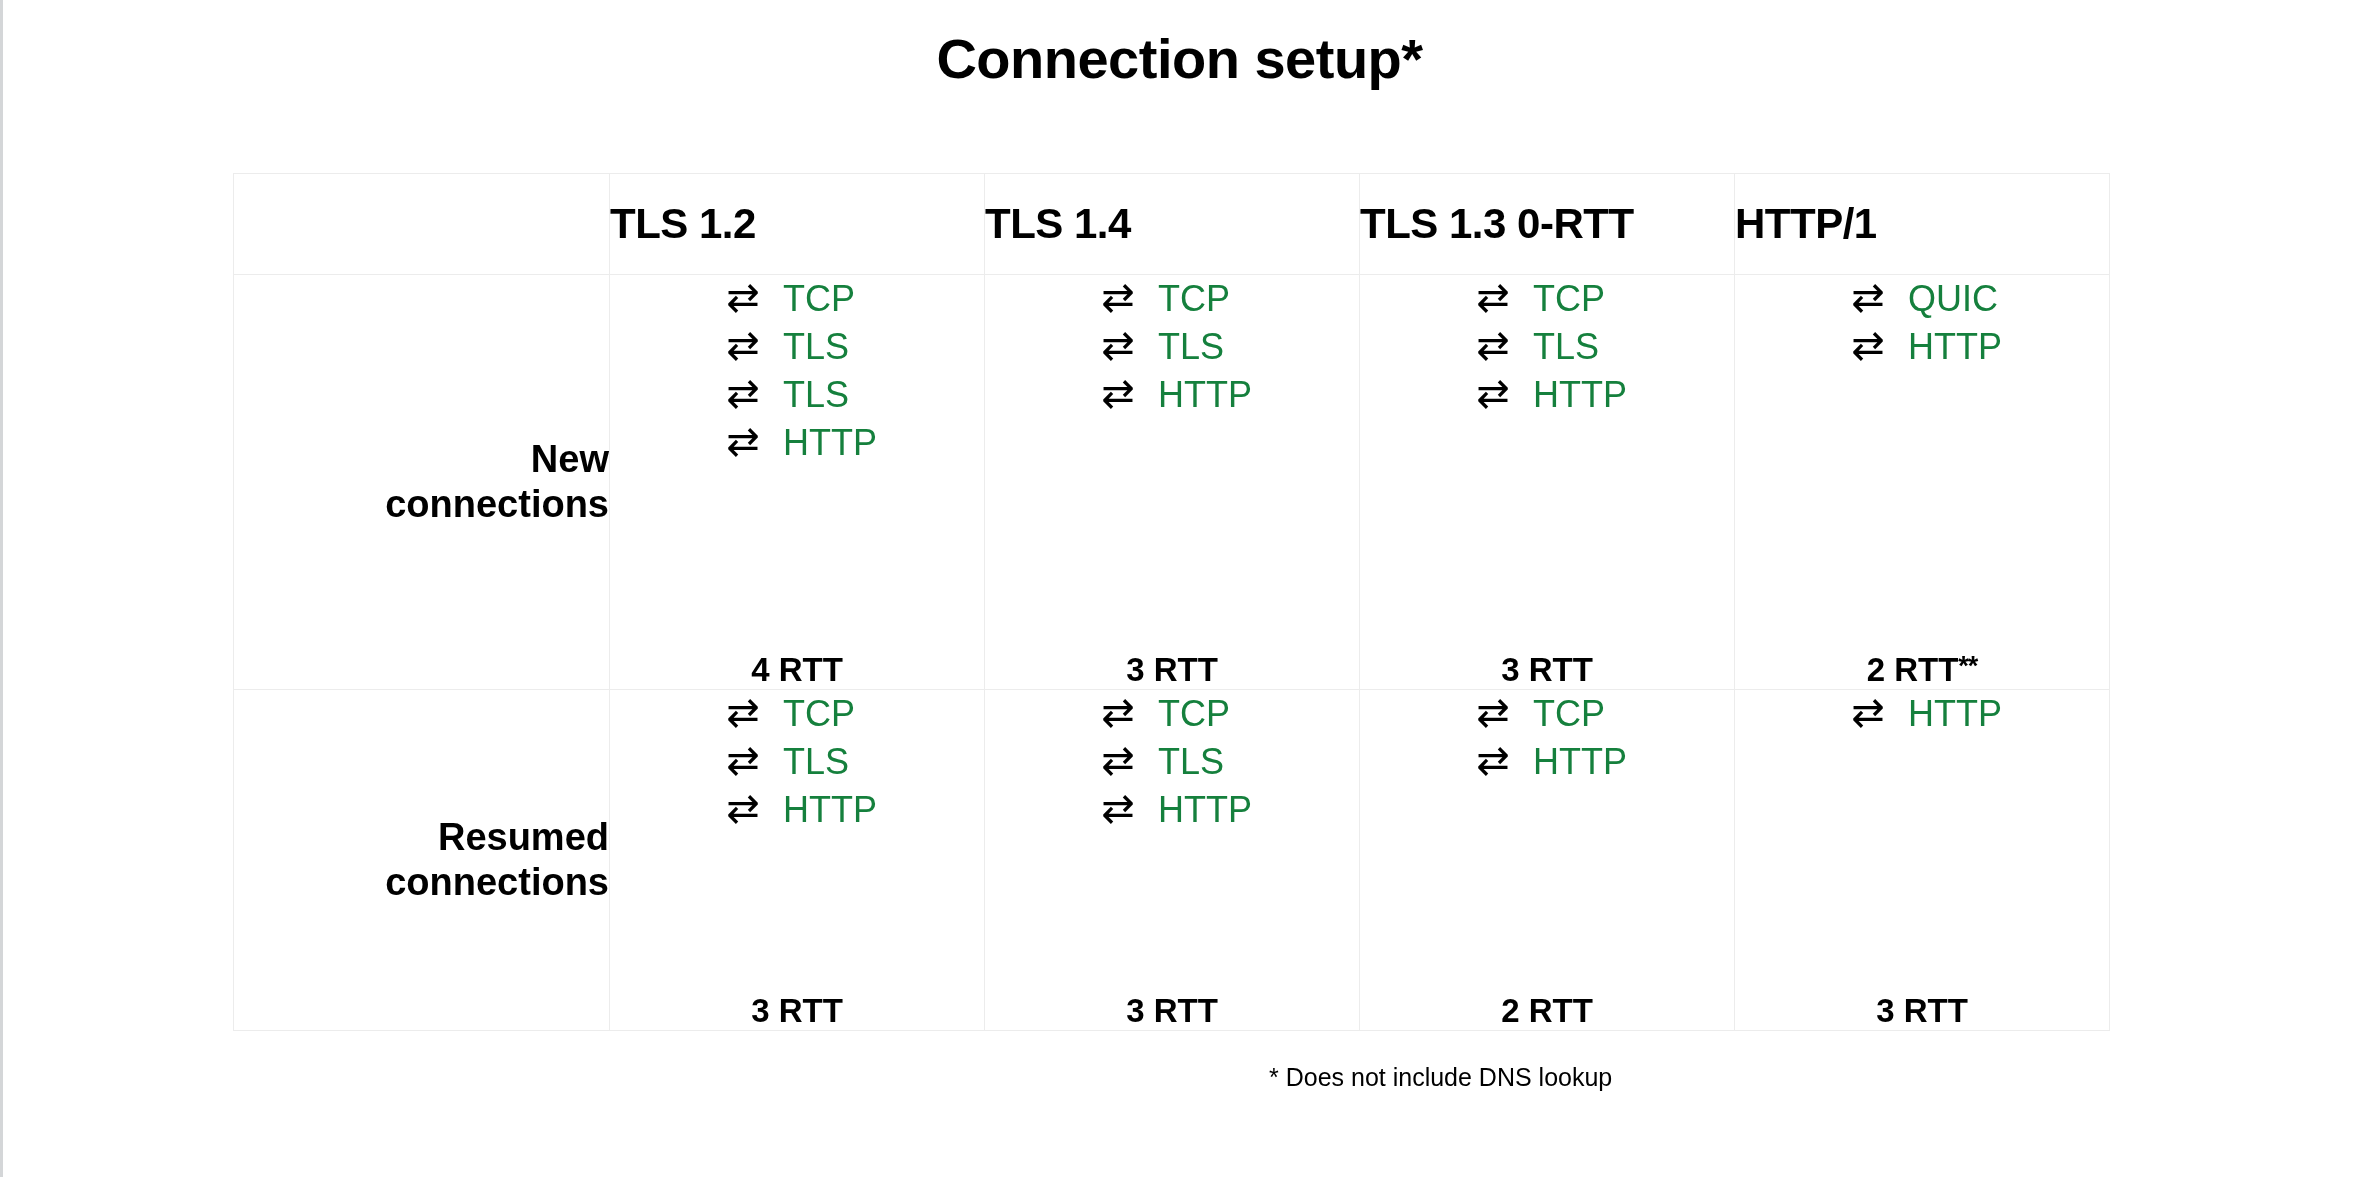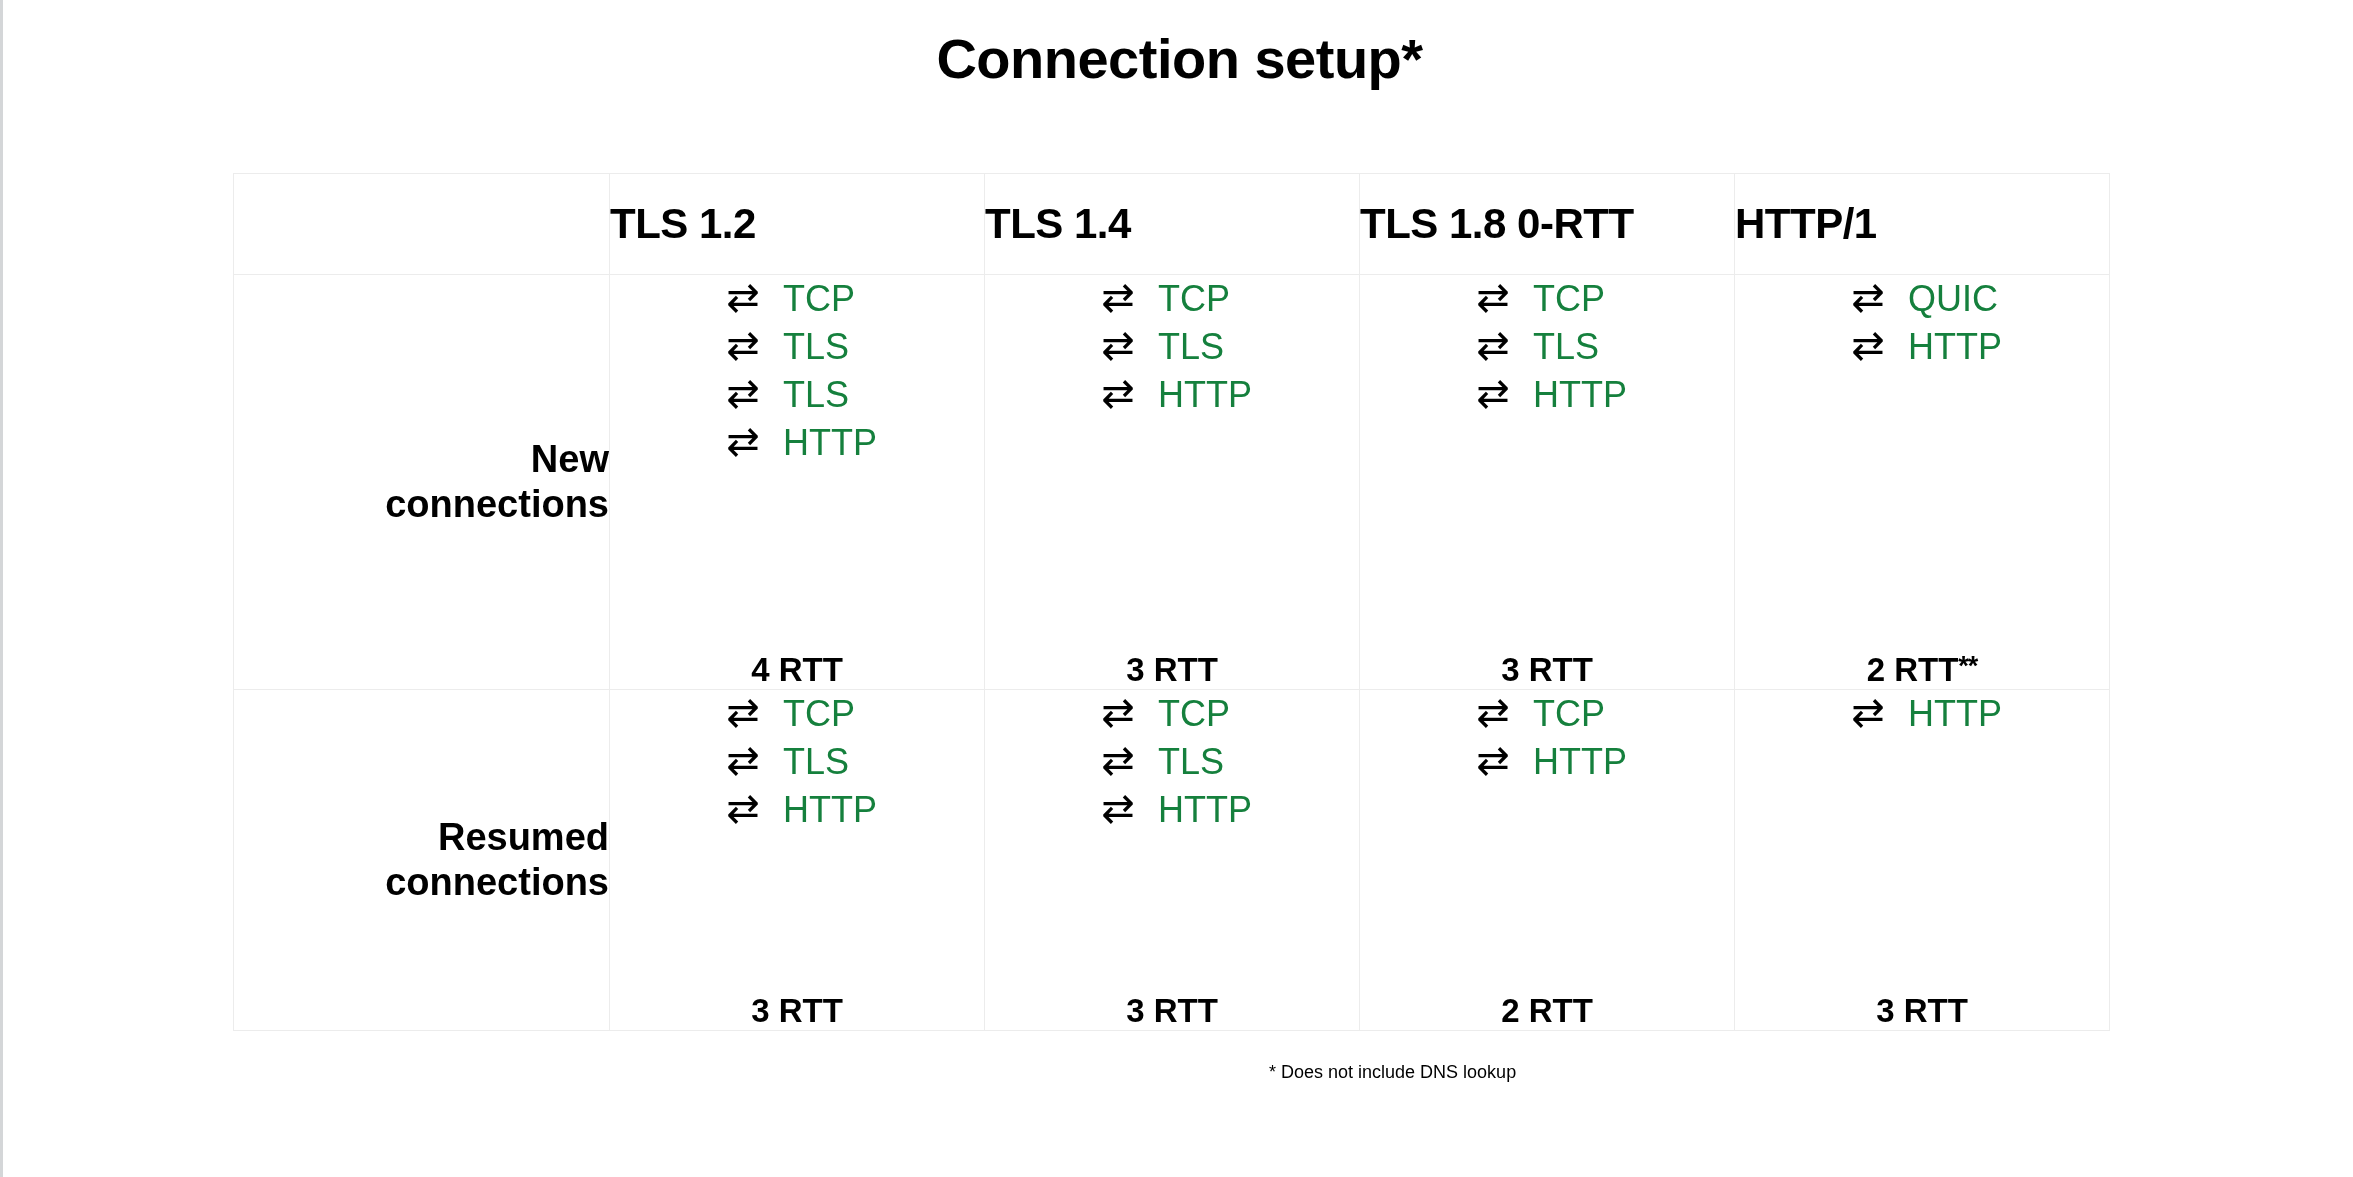--- a/index.html
+++ b/index.html
@@ -135,21 +135,21 @@
   }
   tr.row-new .cell-inner { min-height: 372px; }
   tr.row-resumed .cell-inner { min-height: 298px; }
   .steps-wrap { flex: 1 1 auto; }
 
   
   .footnotes {
     position: absolute;
     left: 1266px;
     top: 1060px;
-    font-size: 18px;
+    font-size: 25px;
     line-height: 1.42;
     color: #000;
     white-space: nowrap;
   }
 </style>
 </head>
 <body>
 
 <div class="slide-title">Connection setup*</div>
 
@@ -159,21 +159,21 @@
     <col class="c-data">
     <col class="c-data">
     <col class="c-data">
     <col class="c-data">
   </colgroup>
   <thead>
     <tr class="head-row">
       <th class="blank-head"></th>
       <th>TLS 1.2</th>
       <th>TLS 1.4</th>
-      <th>TLS 1.8 0-RTT</th>
+      <th>TLS 1.3 0-RTT</th>
       <th>HTTP/1</th>
     </tr>
   </thead>
   <tbody>
 
     <tr class="row-new">
       <td class="row-label">
         <div>New</div>
         <div>connections</div>
       </td>

